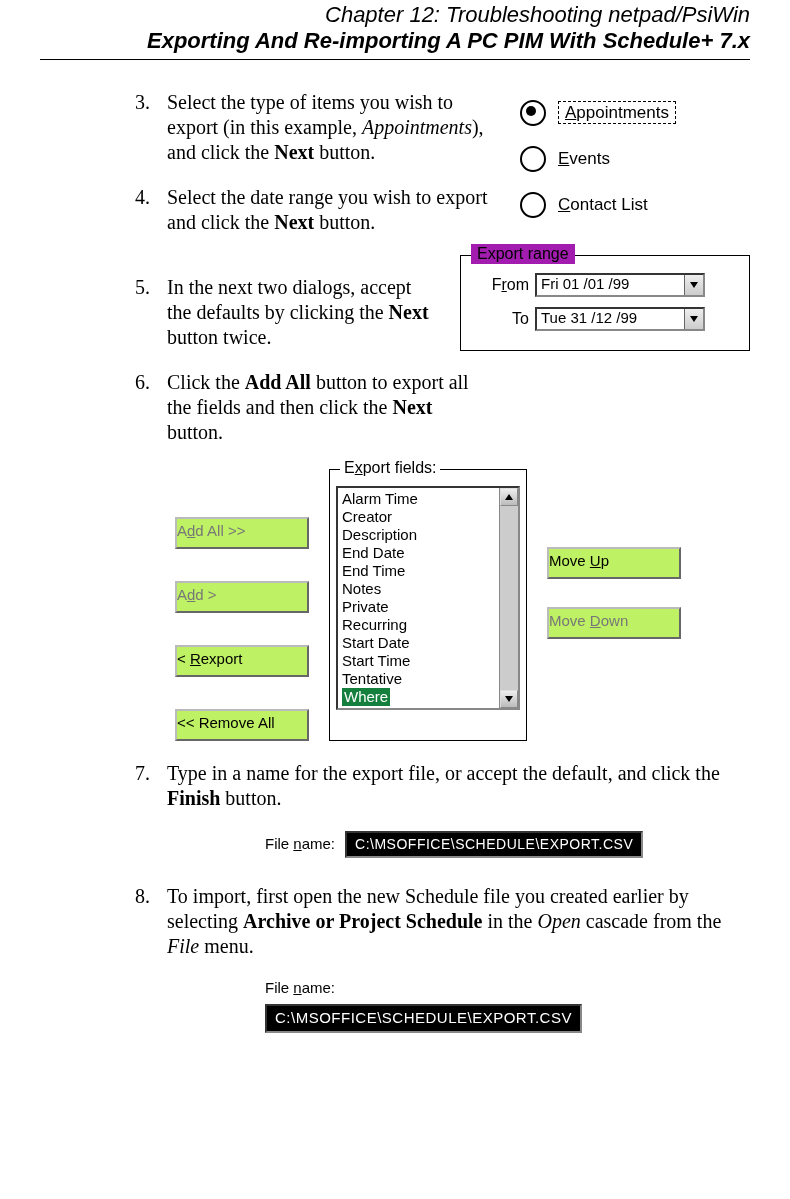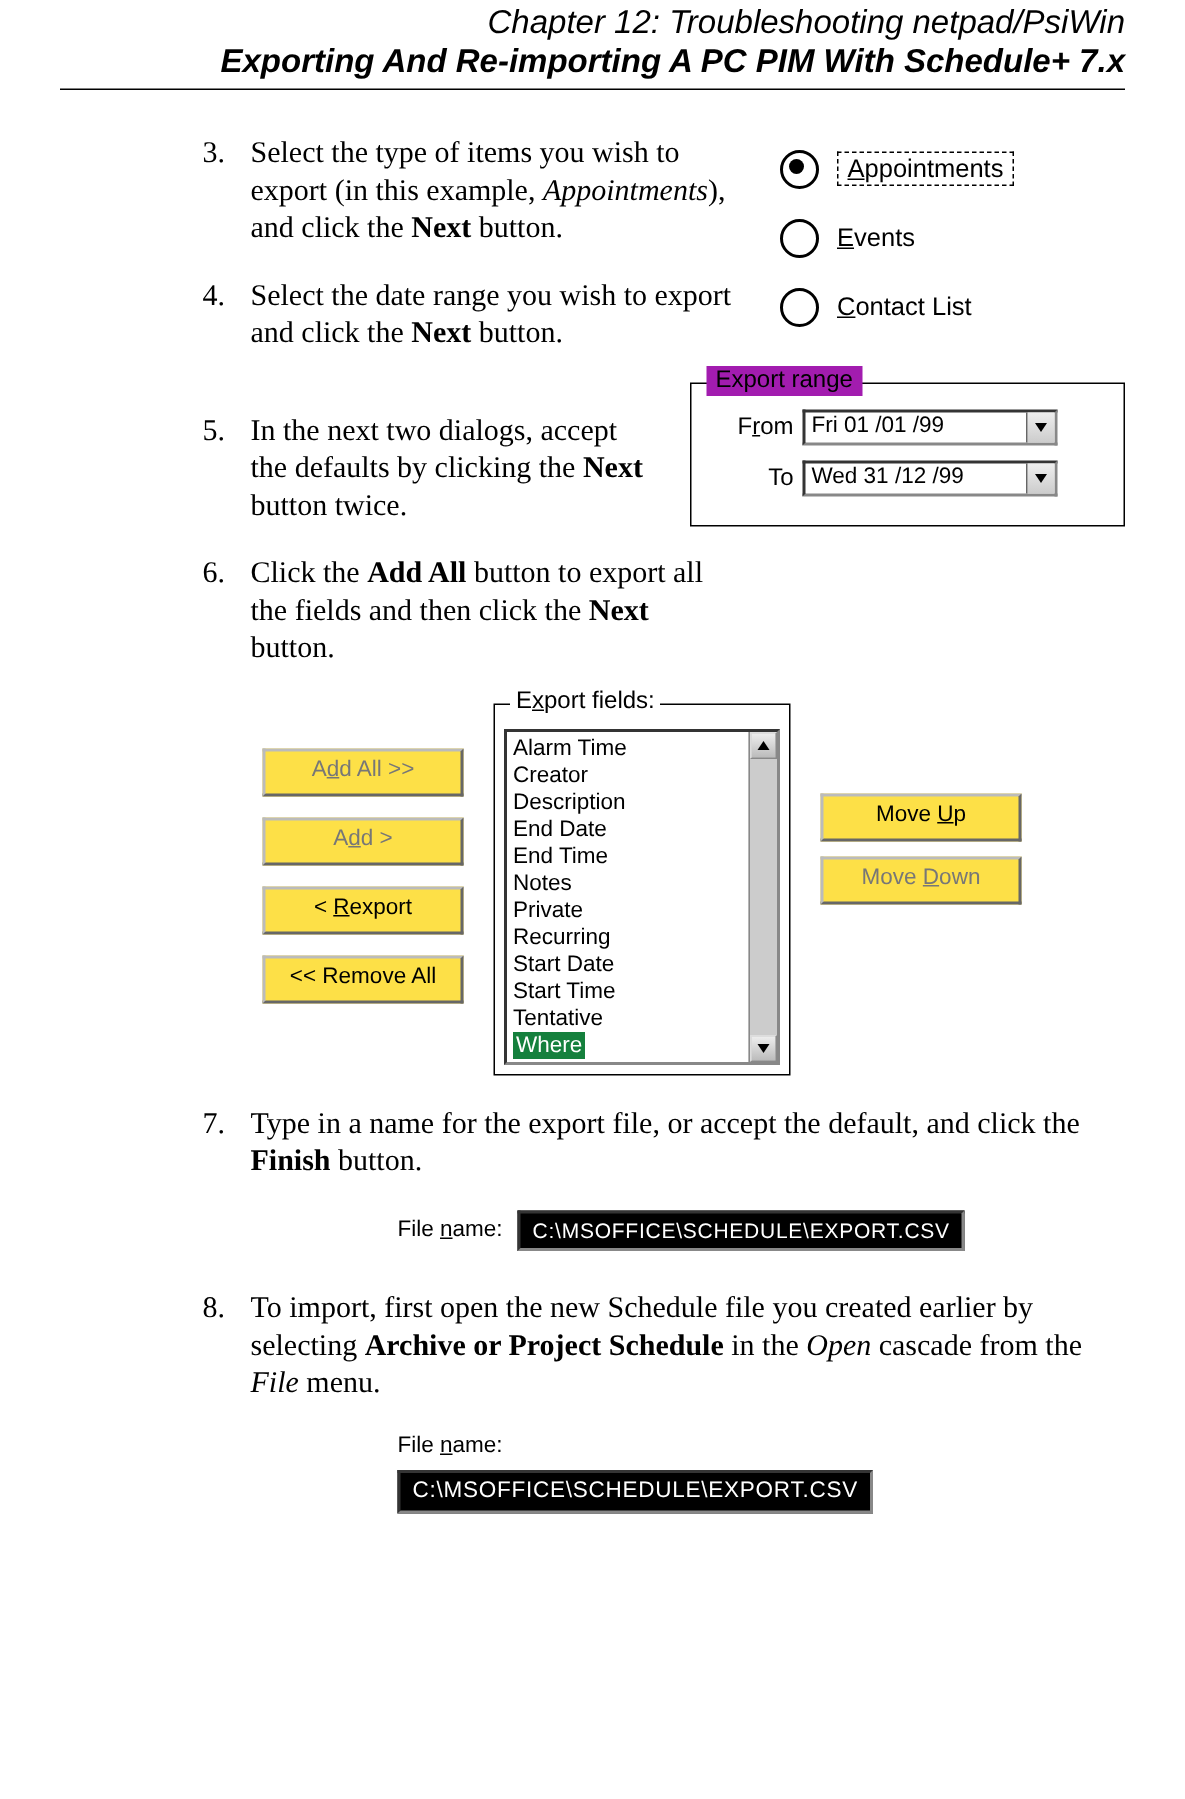--- a/index.html
+++ b/index.html
@@ -82,23 +82,24 @@
   .datebox .arrow::after {
     content: ""; border-left: 4px solid transparent; border-right: 4px solid transparent;
     border-top: 6px solid #000;
   }
   .datebox .val { flex: 1; }
 
   
   .fields-fig { display: flex; margin: 4px 0 10px 40px; }
   .btncol { display: flex; flex-direction: column; gap: 14px; margin-right: 20px; padding-top: 30px; }
   .winbtn {
-    width: 130px; height: 28px; border: 2px outset #bbb; background: #fde047;
-    font-family: Tahoma, Arial, sans-serif; font-size: 15px; text-align: center;
+    width: 130px; height: 28px; border: 2px outset #bbb; background: #bef264;
+    font-family: Tahoma, Arial, sans-serif; font-size: 15px; 
     line-height: 24px;
+    margin-top: 18px;
   }
   .winbtn.disabled { color: #777; }
   .listwrap { position: relative; border: 1px solid #000; padding: 16px 6px 6px 6px; }
   .listwrap .legend {
     position: absolute; top: -12px; left: 10px; background: #fff; padding: 0 4px;
     font-family: Tahoma, Arial, sans-serif; font-size: 16px;
   }
   .listbox {
     width: 180px; height: 220px; border: 2px inset #888; background: #fff;
     font-family: Tahoma, Arial, sans-serif; font-size: 15px; overflow: hidden;
@@ -199,21 +200,21 @@
       <div class="row">
         <span class="lab"><span>F</span><span class="underline">r</span><span>om</span></span>
         <span class="datebox">
             <span class="val">Fri    01 /01 /99</span>
             <span class="arrow"></span>
           </span>
       </div>
       <div class="row">
         <span class="lab">To</span>
         <span class="datebox">
-            <span class="val">Wed    31 /12 /99</span>
+            <span class="val">Tue    31 /12 /99</span>
             <span class="arrow"></span>
           </span>
       </div>
     </div>
 
     <ol class="steps" style="margin-top:20px">
       <li>
         <span class="num">5.</span>
         <span class="txt" style="max-width:300px">
           <span>In the next two dialogs, accept the defaults by clicking the </span><b>Next</b><span> button twice.</span>

